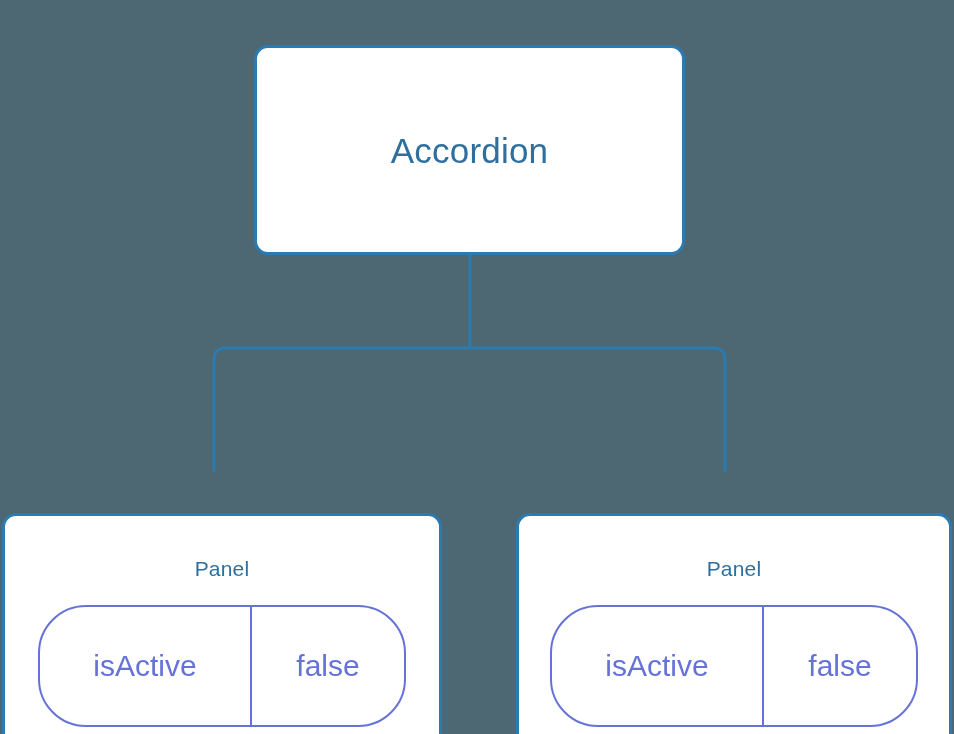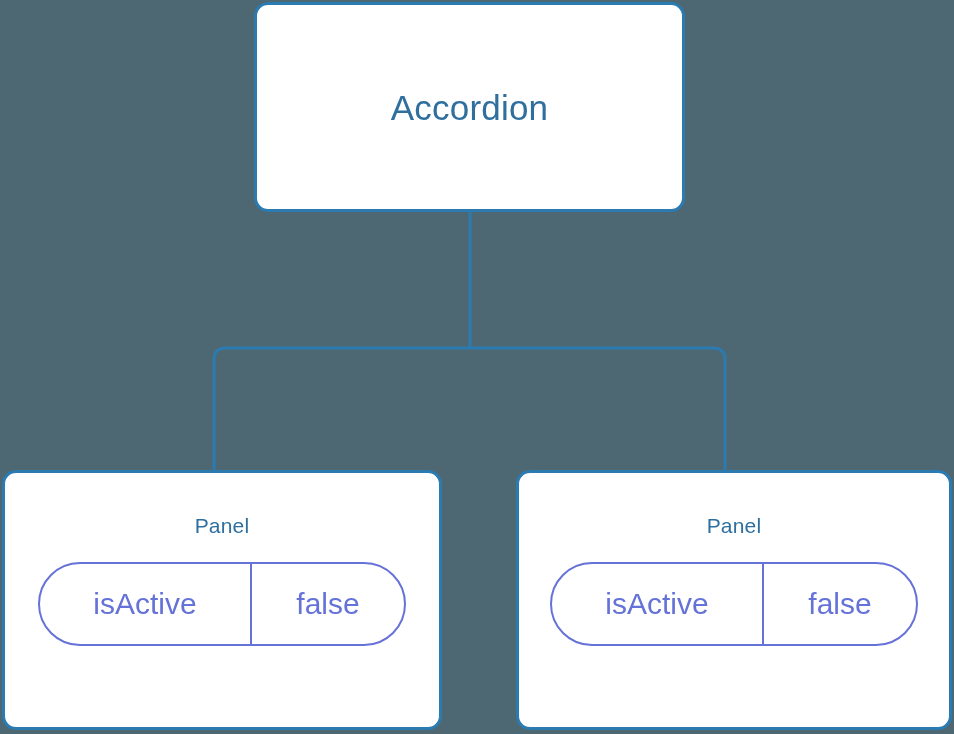--- a/index.html
+++ b/index.html
@@ -35,20 +35,21 @@
   .node {
     position: absolute;
     z-index: 2;
     box-sizing: border-box;
     background: #ffffff;
     border: 3px solid #2b7ab0;
     border-radius: 14px;
     display: flex;
     flex-direction: column;
     align-items: center;
+    margin-top: 43px;
   }
   .node-root {
     left: 254px;
     top: 2px;
     width: 431px;
     height: 210px;
     justify-content: center;
   }
   .node-child-left {
     left: 2px;
@@ -79,21 +80,21 @@
   }
 
   
   .prop-pill {
     margin-top: 26px;
     display: flex;
     align-items: stretch;
     box-sizing: border-box;
     border: 2px solid #6572d8;
     border-radius: 48px;
-    height: 84px;
+    height: 122px;
     background: transparent;
     overflow: hidden;
   }
   .prop-key,
   .prop-value {
     display: flex;
     align-items: center;
     justify-content: center;
     color: #6572d8;
     font-size: 30px;

